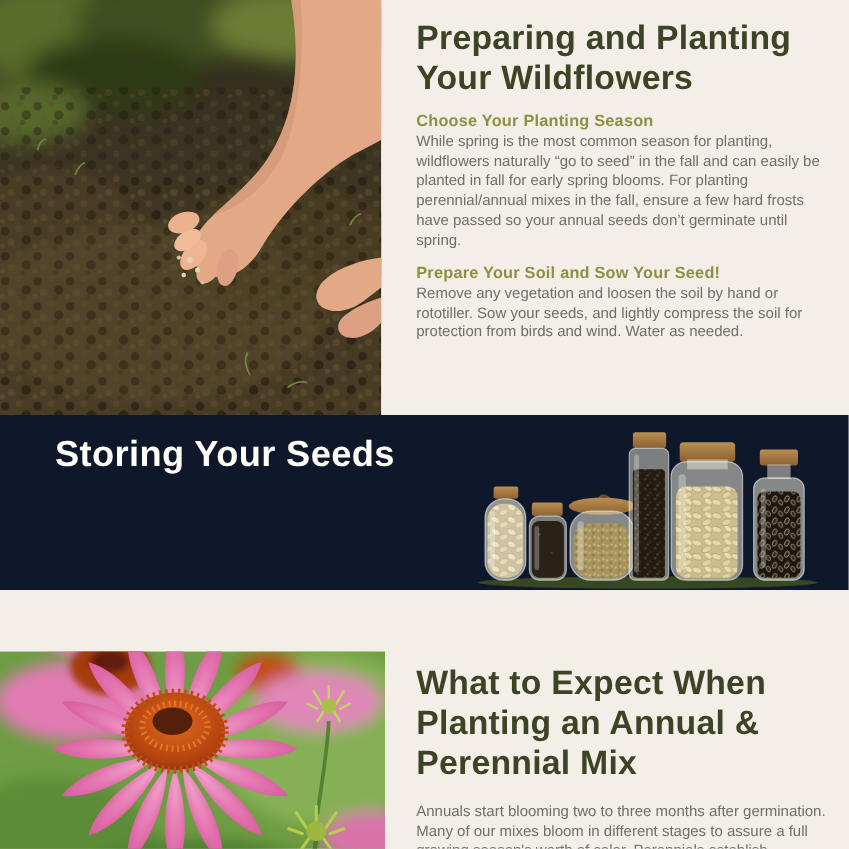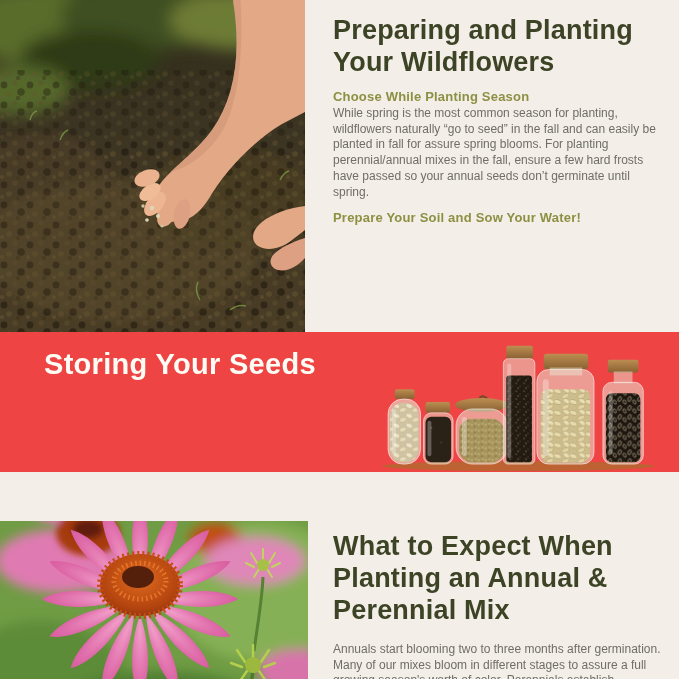--- a/index.html
+++ b/index.html
@@ -18,21 +18,21 @@
   .top-content { position:absolute; left:333px; top:15px; width:324px; }
   .top-content h1 {
     font-size:27px; line-height:1.18; font-weight:700; color:#3d4426;
     letter-spacing:.2px; margin-bottom:10px; max-width:322px;
   }
   .tip { margin-top:9px; }
   .tip h3 { font-size:13px; font-weight:700; color:#8c9042; margin-bottom:2px; letter-spacing:.2px; }
   .tip p { font-size:12px; line-height:1.32; color:#6f6e67; }
 
   
-  .band { position:absolute; left:0; top:332px; width:679px; height:140px; background:#ef4444; }
+  .band { position:absolute; left:0; top:332px; width:679px; height:140px; background:#0f172a; }
   .band-text { position:absolute; left:44px; top:16px; width:334px; }
   .band-text h2 { font-size:29px; font-weight:700; color:#fdfcf5; letter-spacing:.3px; margin-bottom:11px; }
   .band-text p { font-size:13px; line-height:1.3; color:#faf8ee; }
   .band-photo { position:absolute; right:2px; bottom:0; width:298px; height:138px; }
   .band-photo svg { display:block; }
 
   
   .bottom { position:absolute; left:0; top:472px; width:679px; height:207px;margin-top:48px; }
   .photo-bottom { position:absolute; left:0; top:1px; width:308px; height:206px; overflow:hidden; }
   .photo-bottom svg { display:block; }
@@ -116,27 +116,28 @@
           <path d="M305,206 C288,208 272,214 262,222 C252,230 250,240 258,246 C268,252 282,248 292,240 L305,230 Z" fill="#e3a987"></path>
           <path d="M305,238 C292,242 280,248 274,254 C268,260 270,268 278,270 C288,272 298,266 305,258 Z" fill="#dda082"></path>
         </g>
       </svg>
     </figure>
 
     <div class="top-content">
       <h1>Preparing and Planting Your Wildflowers</h1>
 
       <div class="tip">
-        <h3>Choose While Planting Season</h3>
-        <p>While spring is the most common season for planting, wildflowers naturally “go to seed” in the fall and can easily be planted in fall for assure spring blooms. For planting perennial/annual mixes in the fall, ensure a few hard frosts have passed so your annual seeds don’t germinate until spring.</p>
+        <h3>Choose Your Planting Season</h3>
+        <p>While spring is the most common season for planting, wildflowers naturally “go to seed” in the fall and can easily be planted in fall for early spring blooms. For planting perennial/annual mixes in the fall, ensure a few hard frosts have passed so your annual seeds don’t germinate until spring.</p>
       </div>
 
 
       <div class="tip">
-        <h3>Prepare Your Soil and Sow Your Water!</h3>
+        <h3>Prepare Your Soil and Sow Your Seed!</h3>
+        <p>Remove any vegetation and loosen the soil by hand or rototiller. Sow your seeds, and lightly compress the soil for protection from birds and wind. Water as needed.</p>
       </div>
     </div>
   </section>
 
   <section class="band">
     <div class="band-text">
       <h2>Storing Your Seeds</h2>
     </div>
 
     <figure class="band-photo" role="img" aria-label="Glass jars with cork lids filled with assorted seeds">

